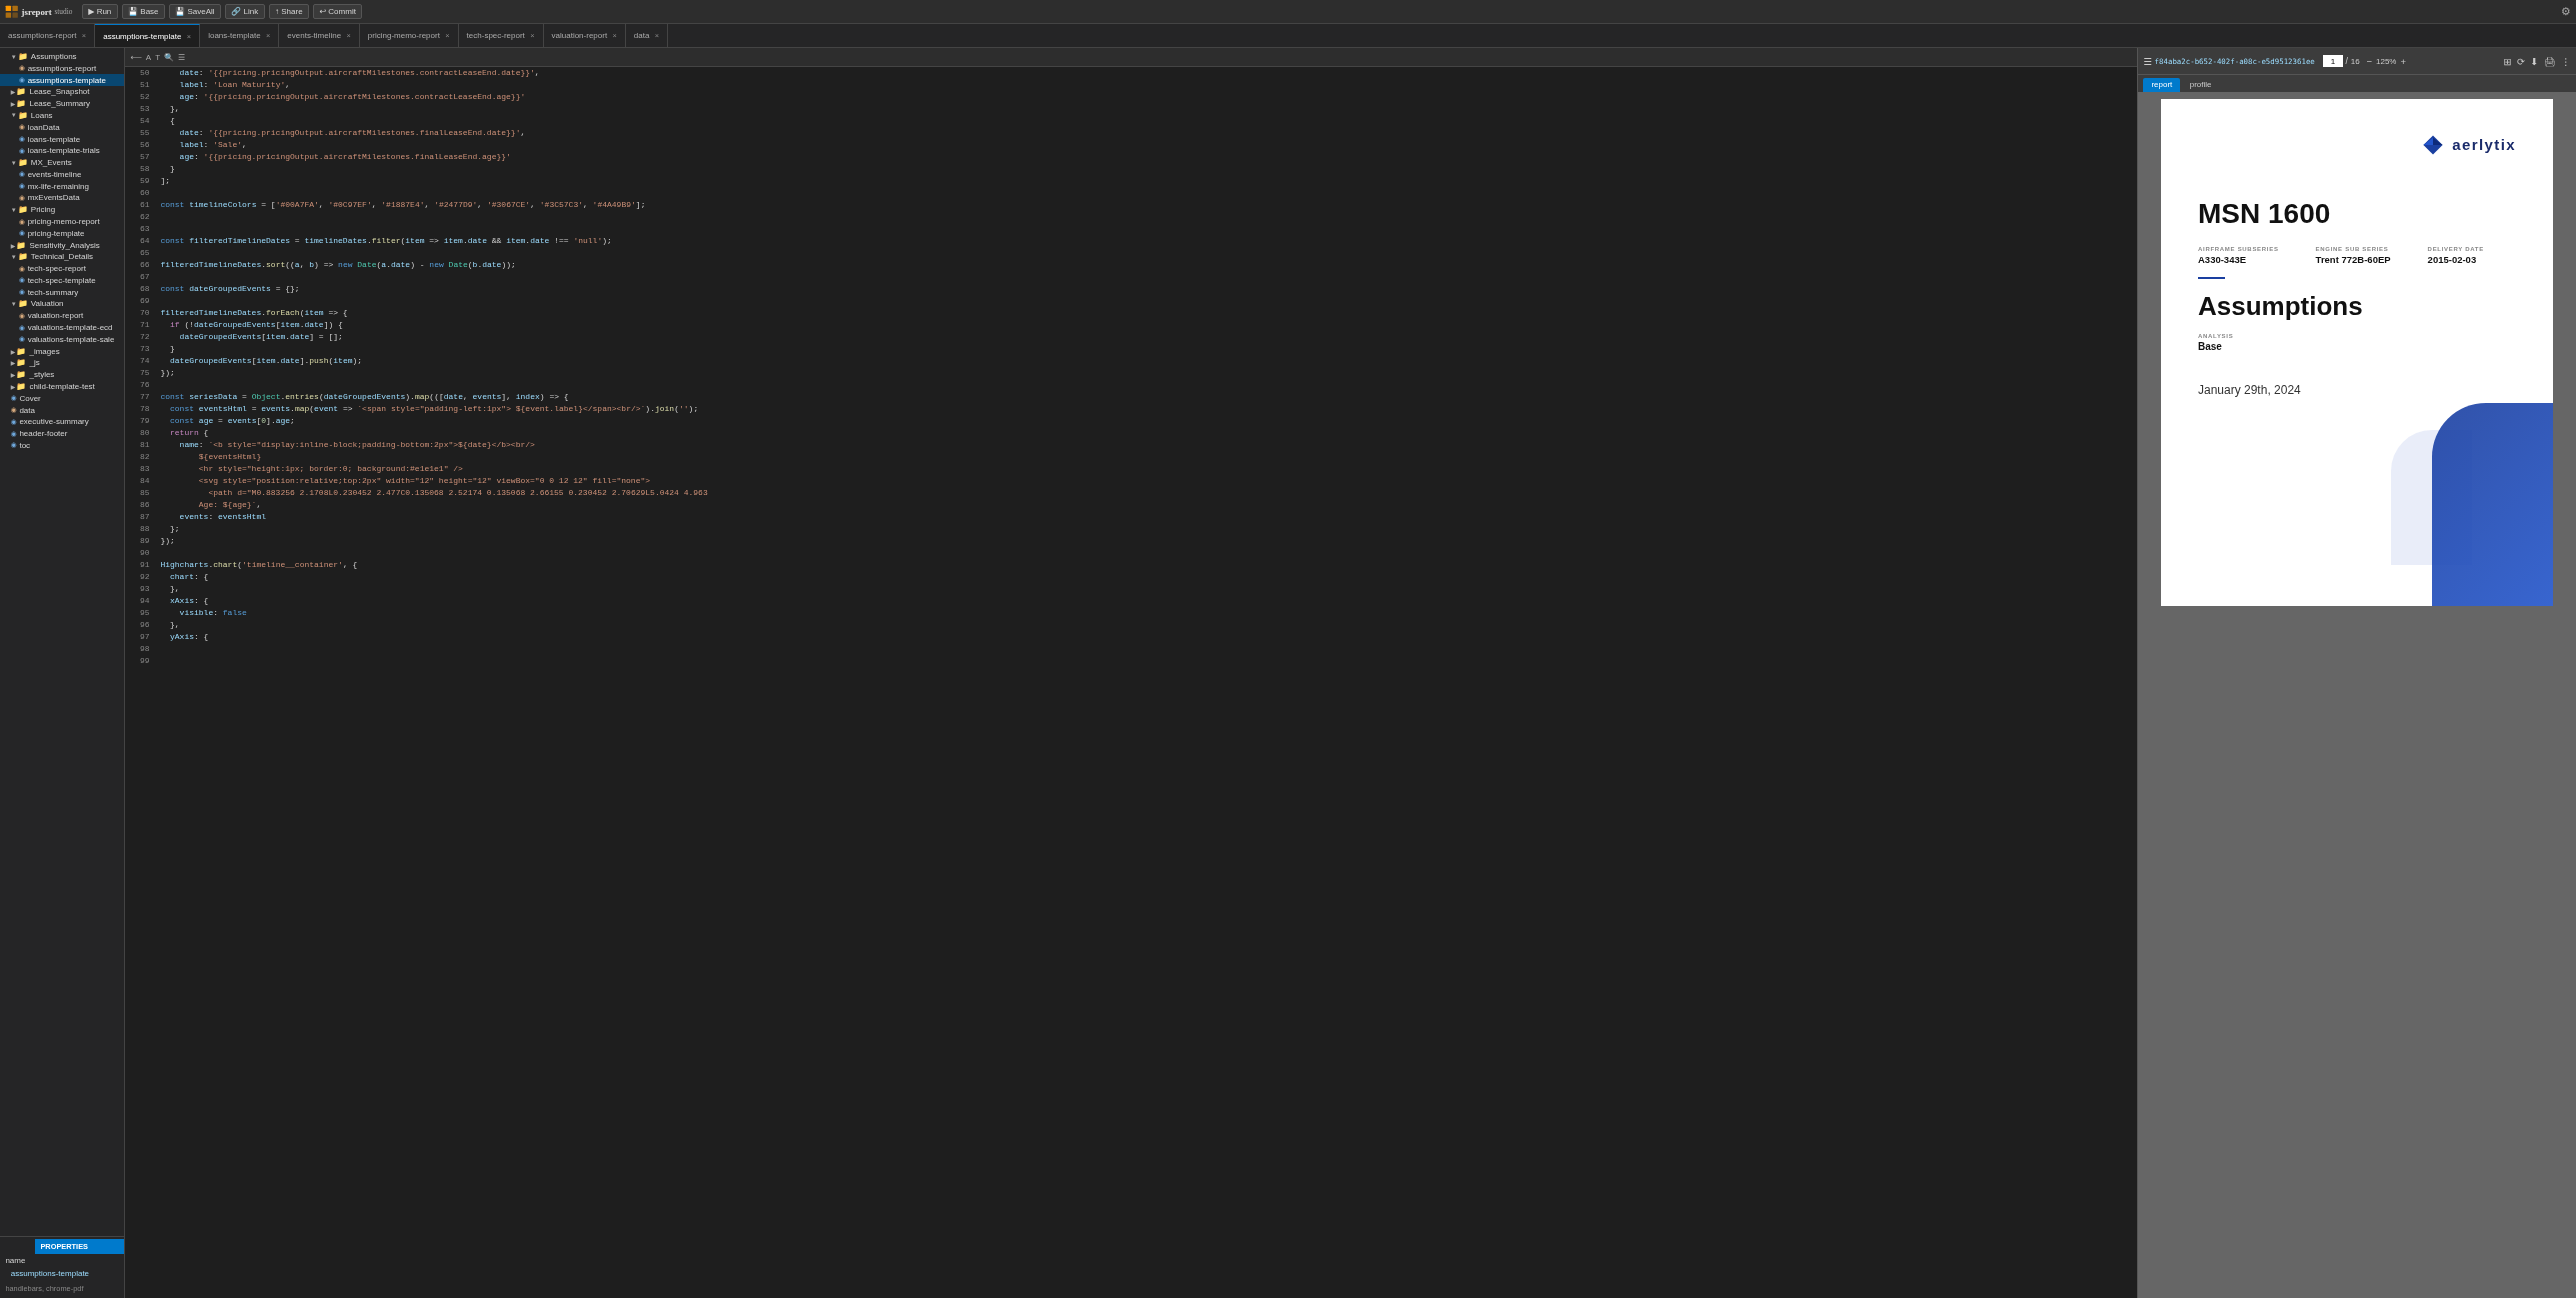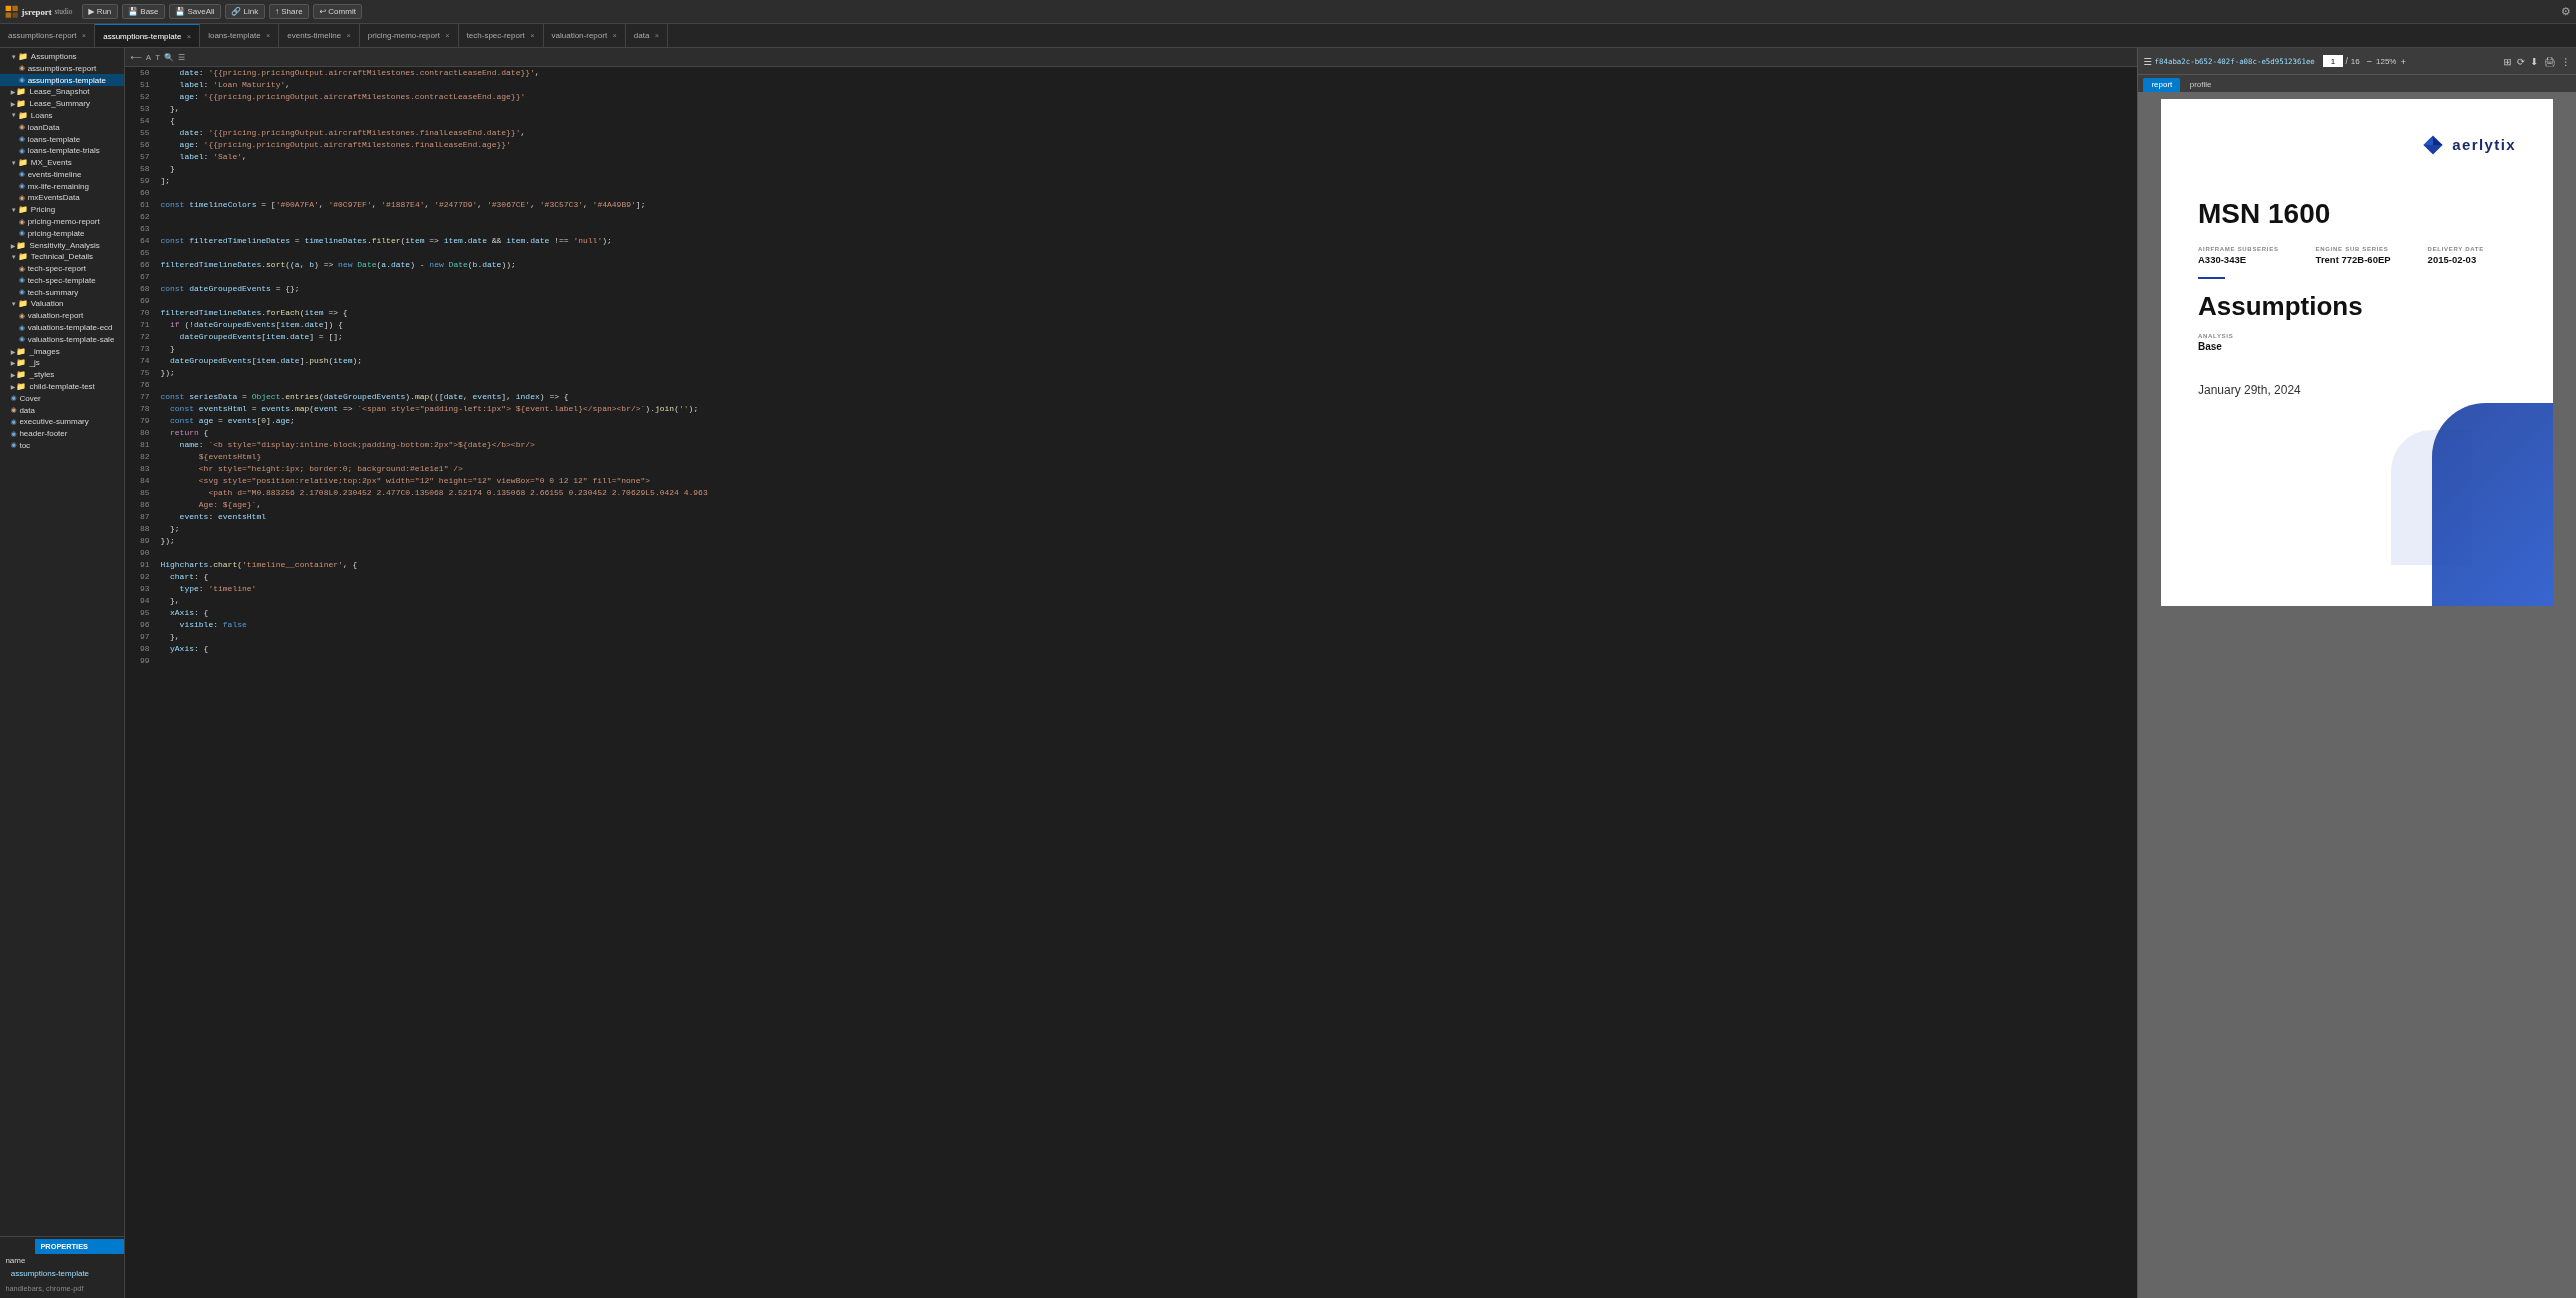--- a/index.html
+++ b/index.html
@@ -396,22 +396,22 @@
         <div class="line-num">98</div>
         <div class="line-num">99</div>
       </div>
       <div class="code-lines">
         <div class="code-line">    <span class="prop">date</span>: <span class="str">'{{pricing.pricingOutput.aircraftMilestones.contractLeaseEnd.date}}'</span>,</div>
         <div class="code-line">    <span class="prop">label</span>: <span class="str">'Loan Maturity'</span>,</div>
         <div class="code-line">    <span class="prop">age</span>: <span class="str">'{{pricing.pricingOutput.aircraftMilestones.contractLeaseEnd.age}}'</span></div>
         <div class="code-line">  },</div>
         <div class="code-line">  {</div>
         <div class="code-line">    <span class="prop">date</span>: <span class="str">'{{pricing.pricingOutput.aircraftMilestones.finalLeaseEnd.date}}'</span>,</div>
+        <div class="code-line">    <span class="prop">label</span>: <span class="str">'Sale'</span>,</div>
         <div class="code-line">    <span class="prop">age</span>: <span class="str">'{{pricing.pricingOutput.aircraftMilestones.finalLeaseEnd.age}}'</span></div>
-        <div class="code-line">    <span class="prop">label</span>: <span class="str">'Sale'</span>,</div>
         <div class="code-line">  }</div>
         <div class="code-line">];</div>
         <div class="code-line"> </div>
         <div class="code-line"><span class="kw">const</span> <span class="prop">timelineColors</span> = [<span class="str">'#00A7FA'</span>, <span class="str">'#0C97EF'</span>, <span class="str">'#1887E4'</span>, <span class="str">'#2477D9'</span>, <span class="str">'#3067CE'</span>, <span class="str">'#3C57C3'</span>, <span class="str">'#4A49B9'</span>];</div>
         <div class="code-line"> </div>
         <div class="code-line"> </div>
         <div class="code-line"><span class="kw">const</span> <span class="prop">filteredTimelineDates</span> = <span class="prop">timelineDates</span>.<span class="fn">filter</span>(<span class="prop">item</span> =&gt; <span class="prop">item</span>.<span class="prop">date</span> &amp;&amp; <span class="prop">item</span>.<span class="prop">date</span> !== <span class="str">'null'</span>);</div>
         <div class="code-line"> </div>
         <div class="code-line"><span class="prop">filteredTimelineDates</span>.<span class="fn">sort</span>((<span class="prop">a</span>, <span class="prop">b</span>) =&gt; <span class="kw">new</span> <span class="type">Date</span>(<span class="prop">a</span>.<span class="prop">date</span>) - <span class="kw">new</span> <span class="type">Date</span>(<span class="prop">b</span>.<span class="prop">date</span>));</div>
         <div class="code-line"> </div>
@@ -433,21 +433,20 @@
         <div class="code-line">        <span class="str">&lt;hr style="height:1px; border:0; background:#e1e1e1" /&gt;</span></div>
         <div class="code-line">        <span class="str">&lt;svg style="position:relative;top:2px" width="12" height="12" viewBox="0 0 12 12" fill="none"&gt;</span></div>
         <div class="code-line">          <span class="str">&lt;path d="M0.883256 2.1708L0.230452 2.477C0.135068 2.52174 0.135068 2.66155 0.230452 2.70629L5.0424 4.963</span></div>
         <div class="code-line">        <span class="str">Age: ${age}</span><span class="str">`</span>,</div>
         <div class="code-line">    <span class="prop">events</span>: <span class="prop">eventsHtml</span></div>
         <div class="code-line">  };</div>
         <div class="code-line">});</div>
         <div class="code-line"> </div>
         <div class="code-line"><span class="prop">Highcharts</span>.<span class="fn">chart</span>(<span class="str">'timeline__container'</span>, {</div>
         <div class="code-line">  <span class="prop">chart</span>: {</div>
-        <div class="code-line">    <span class="prop">type</span>: <span class="str">'timeline'</span></div>
         <div class="code-line">  },</div>
         <div class="code-line">  <span class="prop">xAxis</span>: {</div>
         <div class="code-line">    <span class="prop">visible</span>: <span class="kw">false</span></div>
         <div class="code-line">  },</div>
         <div class="code-line">  <span class="prop">yAxis</span>: {</div>
       </div>
     </div>
   </div>
 
   <div class="preview-pane">

